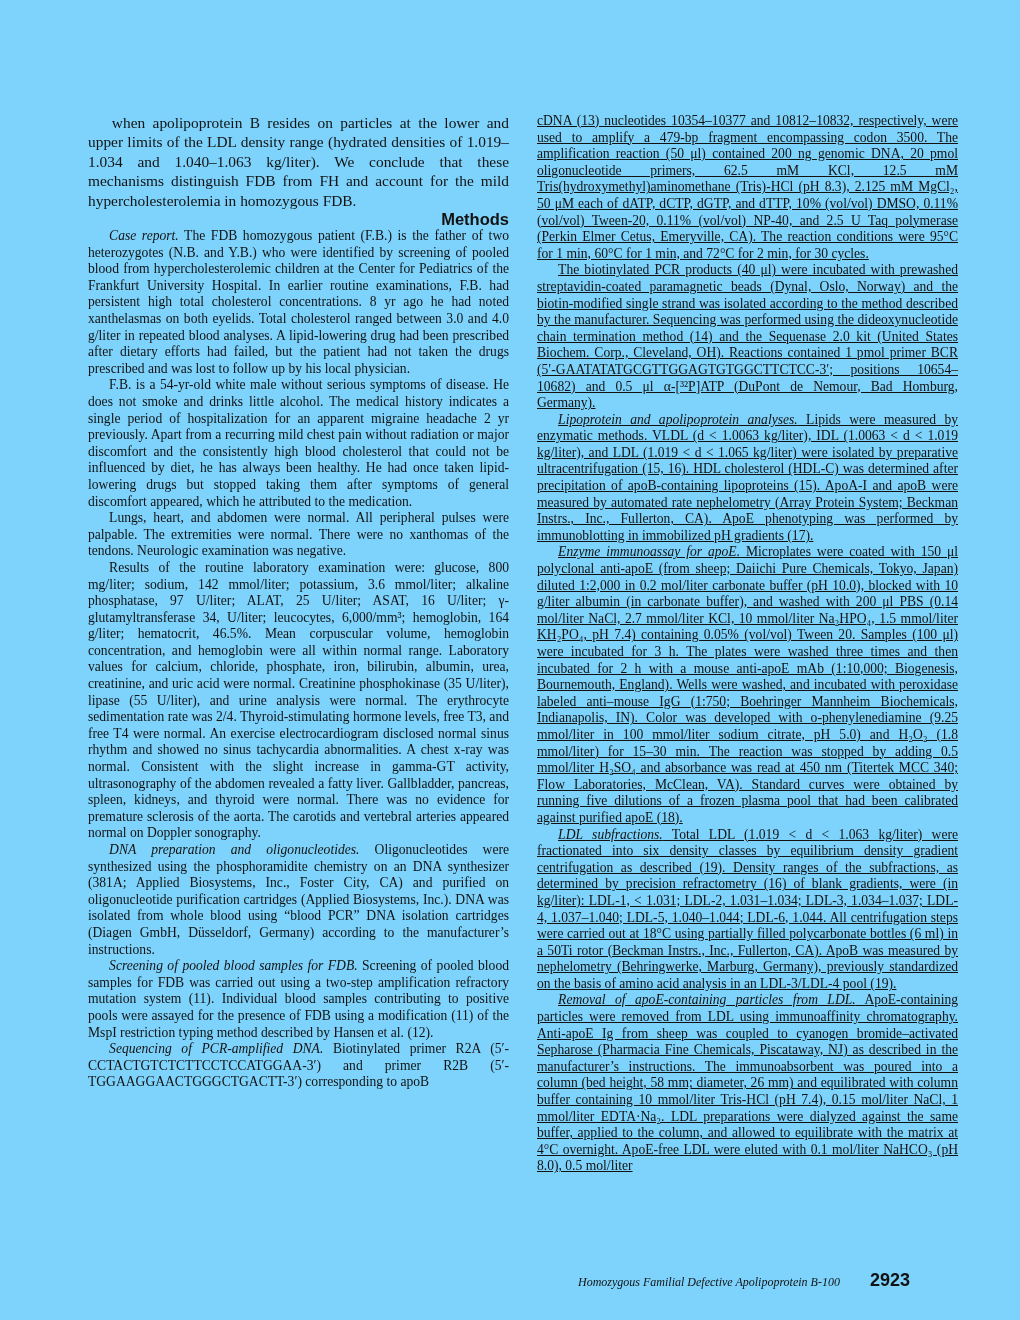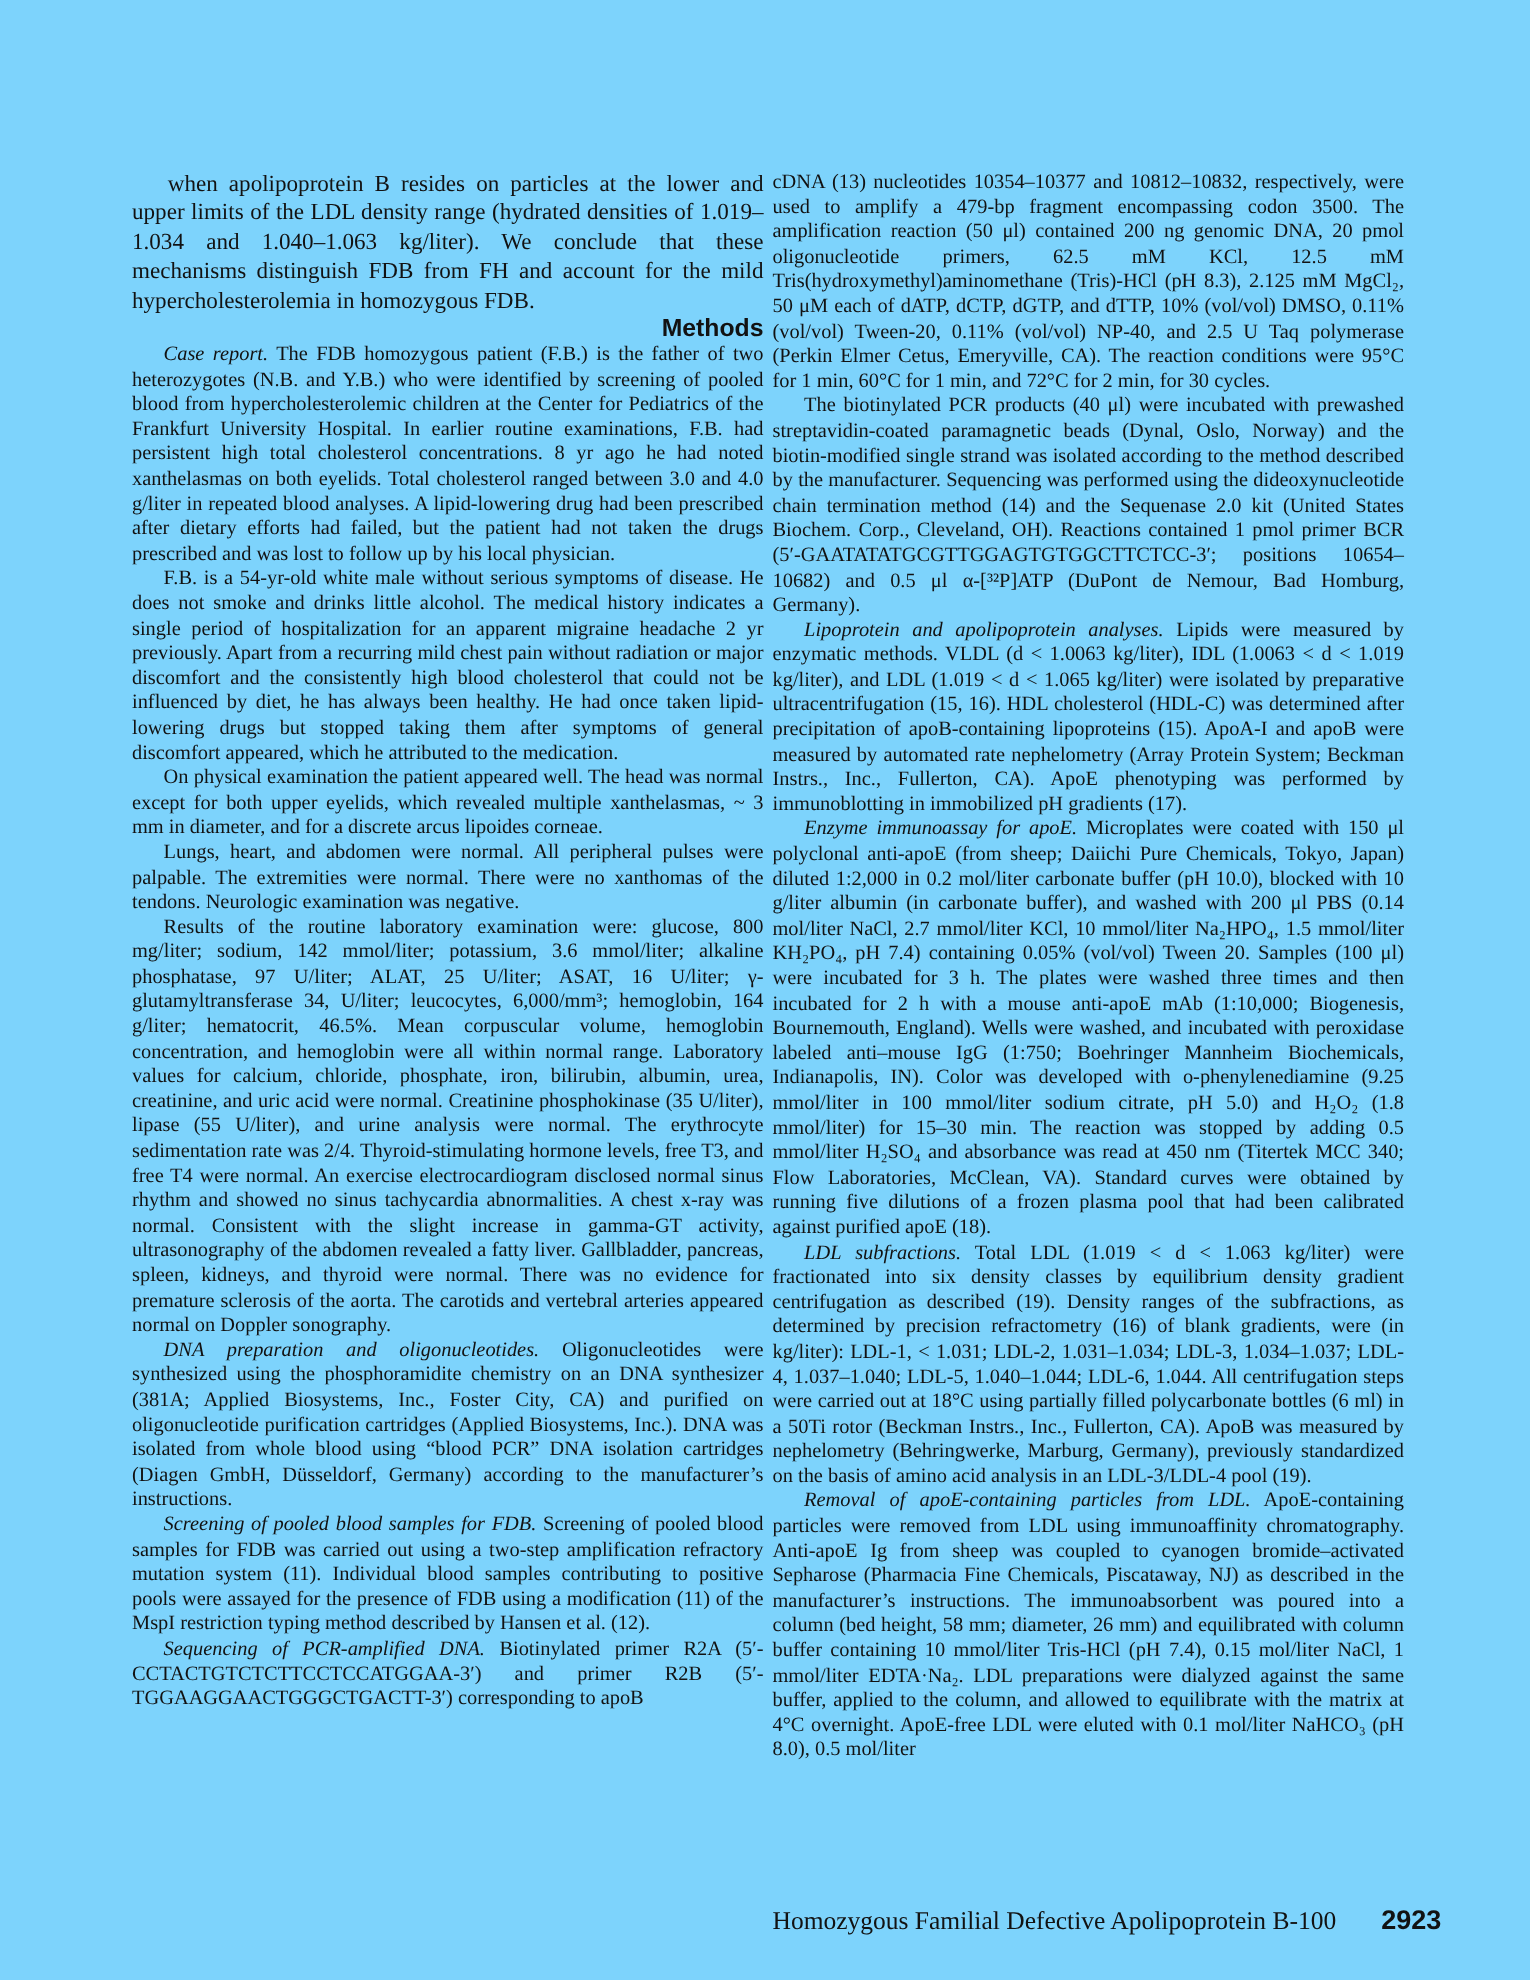--- a/index.html
+++ b/index.html
@@ -13,21 +13,21 @@
   .col{
     position:absolute;
     top:113px;
     width:421px;
     font-family:"Liberation Serif","DejaVu Serif",serif;
     font-size:13.6px;
     line-height:16.6px;
     text-align:justify;
   }
   #left-col{left:88px;}
-  #right-col{left:515px;}
+  #right-col{left:537px;text-decoration:underline;}
   .col p{margin:0;text-indent:1.55em;}
   .col p.noindent{text-indent:0;}
   .intro{
     font-size:15.4px;
     line-height:19.4px;
     text-indent:0;
     text-align:justify;
     margin:0;
   }
   .methods-heading{
@@ -45,21 +45,22 @@
     left:515px;
     top:1270px;
     width:421px;
     text-align:right;
     padding-right:26px;
     box-sizing:border-box;
     white-space:nowrap;
   }
   #footer .running-title{
     font-family:"Liberation Serif","DejaVu Serif",serif;
-    font-size:17px;
+    font-style:italic;
+    font-size:12px;
   }
   #footer .page-number{
     font-family:"Liberation Sans","DejaVu Sans",sans-serif;
     font-weight:bold;
     font-size:18px;
     margin-left:30px;
   }
 </style>
 </head>
 <body>
@@ -68,21 +69,20 @@
 
   <div id="left-col" class="col">
     <p class="intro">when apolipoprotein B resides on particles at the lower and upper limits of the LDL density range (hydrated densities of 1.019–1.034 and 1.040–1.063 kg/liter). We conclude that these mechanisms distinguish FDB from FH and account for the mild hypercholesterolemia in homozygous FDB.</p>
 
     <p class="methods-heading">Methods</p>
 
     <p><span class="lead">Case report.</span><span> The FDB homozygous patient (F.B.) is the father of two heterozygotes (N.B. and Y.B.) who were identified by screening of pooled blood from hypercholesterolemic children at the Center for Pediatrics of the Frankfurt University Hospital. In earlier routine examinations, F.B. had persistent high total cholesterol concentrations. 8 yr ago he had noted xanthelasmas on both eyelids. Total cholesterol ranged between 3.0 and 4.0 g/liter in repeated blood analyses. A lipid-lowering drug had been prescribed after dietary efforts had failed, but the patient had not taken the drugs prescribed and was lost to follow up by his local physician.</span></p>
 
     <p><span>F.B. is a 54-yr-old white male without serious symptoms of disease. He does not smoke and drinks little alcohol. The medical history indicates a single period of hospitalization for an apparent migraine headache 2 yr previously. Apart from a recurring mild chest pain without radiation or major discomfort and the consistently high blood cholesterol that could not be influenced by diet, he has always been healthy. He had once taken lipid-lowering drugs but stopped taking them after symptoms of general discomfort appeared, which he attributed to the medication.</span></p>
 
-    <p><span>On physical examination the patient appeared well. The head was normal except for both upper eyelids, which revealed multiple xanthelasmas, ~ 3 mm in diameter, and for a discrete arcus lipoides corneae.</span></p>
 
     <p><span>Lungs, heart, and abdomen were normal. All peripheral pulses were palpable. The extremities were normal. There were no xanthomas of the tendons. Neurologic examination was negative.</span></p>
 
     <p><span>Results of the routine laboratory examination were: glucose, 800 mg/liter; sodium, 142 mmol/liter; potassium, 3.6 mmol/liter; alkaline phosphatase, 97 U/liter; ALAT, 25 U/liter; ASAT, 16 U/liter; γ-glutamyltransferase 34, U/liter; leucocytes, 6,000/mm³; hemoglobin, 164 g/liter; hematocrit, 46.5%. Mean corpuscular volume, hemoglobin concentration, and hemoglobin were all within normal range. Laboratory values for calcium, chloride, phosphate, iron, bilirubin, albumin, urea, creatinine, and uric acid were normal. Creatinine phosphokinase (35 U/liter), lipase (55 U/liter), and urine analysis were normal. The erythrocyte sedimentation rate was 2/4. Thyroid-stimulating hormone levels, free T3, and free T4 were normal. An exercise electrocardiogram disclosed normal sinus rhythm and showed no sinus tachycardia abnormalities. A chest x-ray was normal. Consistent with the slight increase in gamma-GT activity, ultrasonography of the abdomen revealed a fatty liver. Gallbladder, pancreas, spleen, kidneys, and thyroid were normal. There was no evidence for premature sclerosis of the aorta. The carotids and vertebral arteries appeared normal on Doppler sonography.</span></p>
 
     <p><span class="lead">DNA preparation and oligonucleotides.</span><span> Oligonucleotides were synthesized using the phosphoramidite chemistry on an DNA synthesizer (381A; Applied Biosystems, Inc., Foster City, CA) and purified on oligonucleotide purification cartridges (Applied Biosystems, Inc.). DNA was isolated from whole blood using “blood PCR” DNA isolation cartridges (Diagen GmbH, Düsseldorf, Germany) according to the manufacturer’s instructions.</span></p>
 
     <p><span class="lead">Screening of pooled blood samples for FDB.</span><span> Screening of pooled blood samples for FDB was carried out using a two-step amplification refractory mutation system (11). Individual blood samples contributing to positive pools were assayed for the presence of FDB using a modification (11) of the MspI restriction typing method described by Hansen et al. (12).</span></p>
 
     <p><span class="lead">Sequencing of PCR-amplified DNA.</span><span> Biotinylated primer R2A (5′-CCTACTGTCTCTTCCTCCATGGAA-3′) and primer R2B (5′-TGGAAGGAACTGGGCTGACTT-3′) corresponding to apoB</span></p>

